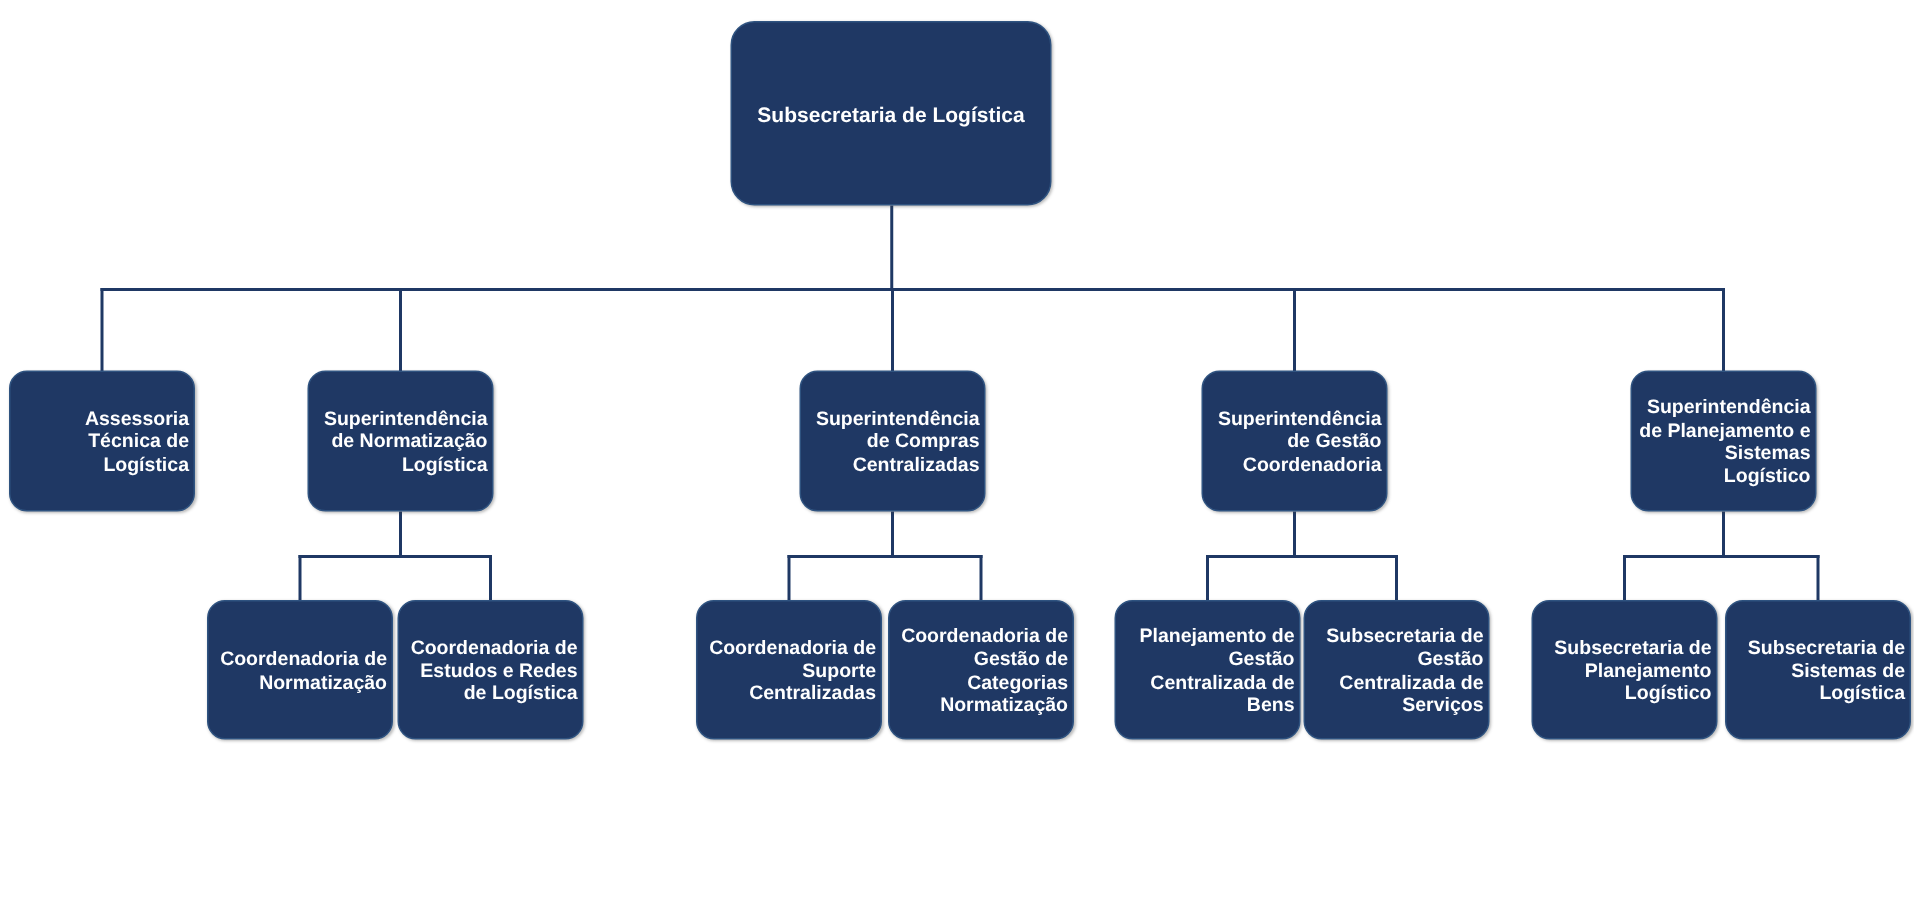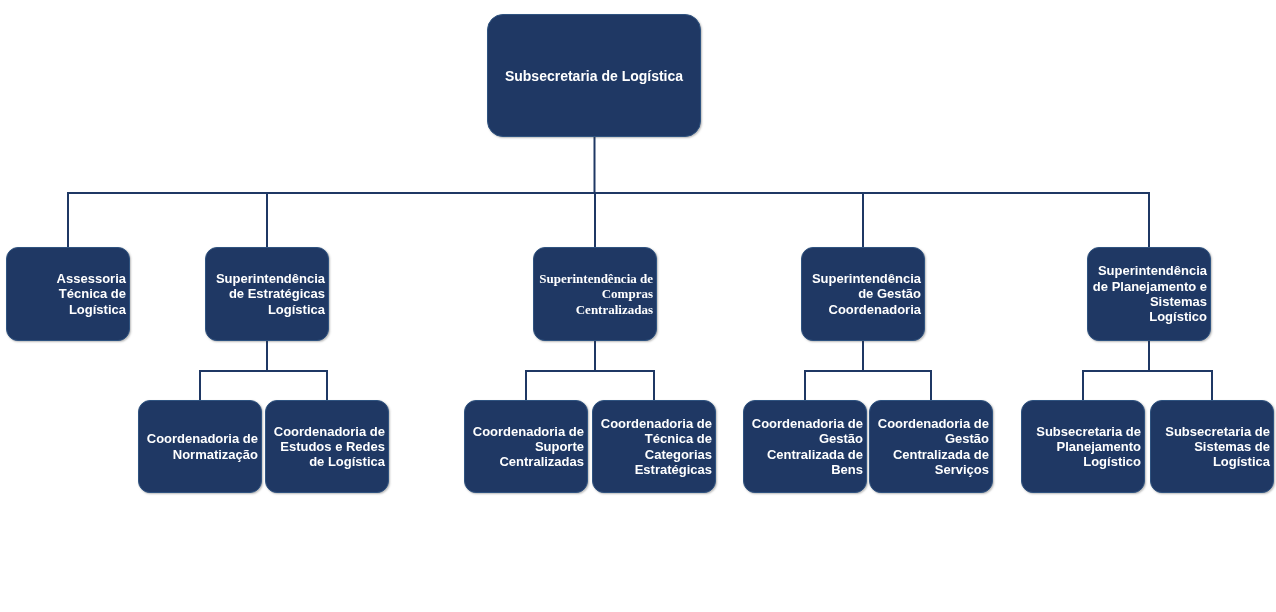--- a/index.html
+++ b/index.html
@@ -40,21 +40,21 @@
     width: 124px; height: 94px;
     border-radius: 12px;
     font-size: 13px;
     line-height: 1.18;
     padding: 16px 3px;
   }
   .lvl2 { top: 247px; }
   .lvl3 { top: 400px; height: 93px; }
   .p1 { left: 6px; }
   .p2 { left: 205px; }
-  .p3 { left: 533px; font-family: Liberation Serif, serif; }
+  .p3 { left: 533px; }
   .p4 { left: 801px; }
   .p5 { left: 1087px; }
   .c1 { left: 138px; }
   .c2 { left: 265px; }
   .c3 { left: 464px; }
   .c4 { left: 592px; }
   .c5 { left: 743px; }
   .c6 { left: 869px; }
   .c7 { left: 1021px; }
   .c8 { left: 1150px; }
@@ -97,21 +97,21 @@
   </svg>
 
   <div class="node node-root">
     <span>Subsecretaria de Logística</span>
   </div>
 
   <div class="node node-sm lvl2 p1">
     <span>Assessoria Técnica de Logística</span>
   </div>
   <div class="node node-sm lvl2 p2">
-    <span>Superintendência de Estratégicas Logística</span>
+    <span>Superintendência de Normatização Logística</span>
   </div>
   <div class="node node-sm lvl2 p3">
     <span>Superintendência de Compras Centralizadas</span>
   </div>
   <div class="node node-sm lvl2 p4">
     <span>Superintendência de Gestão Coordenadoria</span>
   </div>
   <div class="node node-sm lvl2 p5">
     <span>Superintendência de Planejamento e Sistemas Logístico</span>
   </div>
@@ -119,27 +119,27 @@
   <div class="node node-sm lvl3 c2">
     <span>Coordenadoria de Estudos e Redes de Logística</span>
   </div>
   <div class="node node-sm lvl3 c1">
     <span>Coordenadoria de Normatização</span>
   </div>
   <div class="node node-sm lvl3 c3">
     <span>Coordenadoria de Suporte Centralizadas</span>
   </div>
   <div class="node node-sm lvl3 c4">
-    <span>Coordenadoria de Técnica de Categorias Estratégicas</span>
+    <span>Coordenadoria de Gestão de Categorias Normatização</span>
   </div>
   <div class="node node-sm lvl3 c5">
-    <span>Coordenadoria de Gestão Centralizada de Bens</span>
+    <span>Planejamento de Gestão Centralizada de Bens</span>
   </div>
   <div class="node node-sm lvl3 c6">
-    <span>Coordenadoria de Gestão Centralizada de Serviços</span>
+    <span>Subsecretaria de Gestão Centralizada de Serviços</span>
   </div>
   <div class="node node-sm lvl3 c7">
     <span>Subsecretaria de Planejamento Logístico</span>
   </div>
   <div class="node node-sm lvl3 c8">
     <span>Subsecretaria de Sistemas de Logística</span>
   </div>
 
 </div>
 

